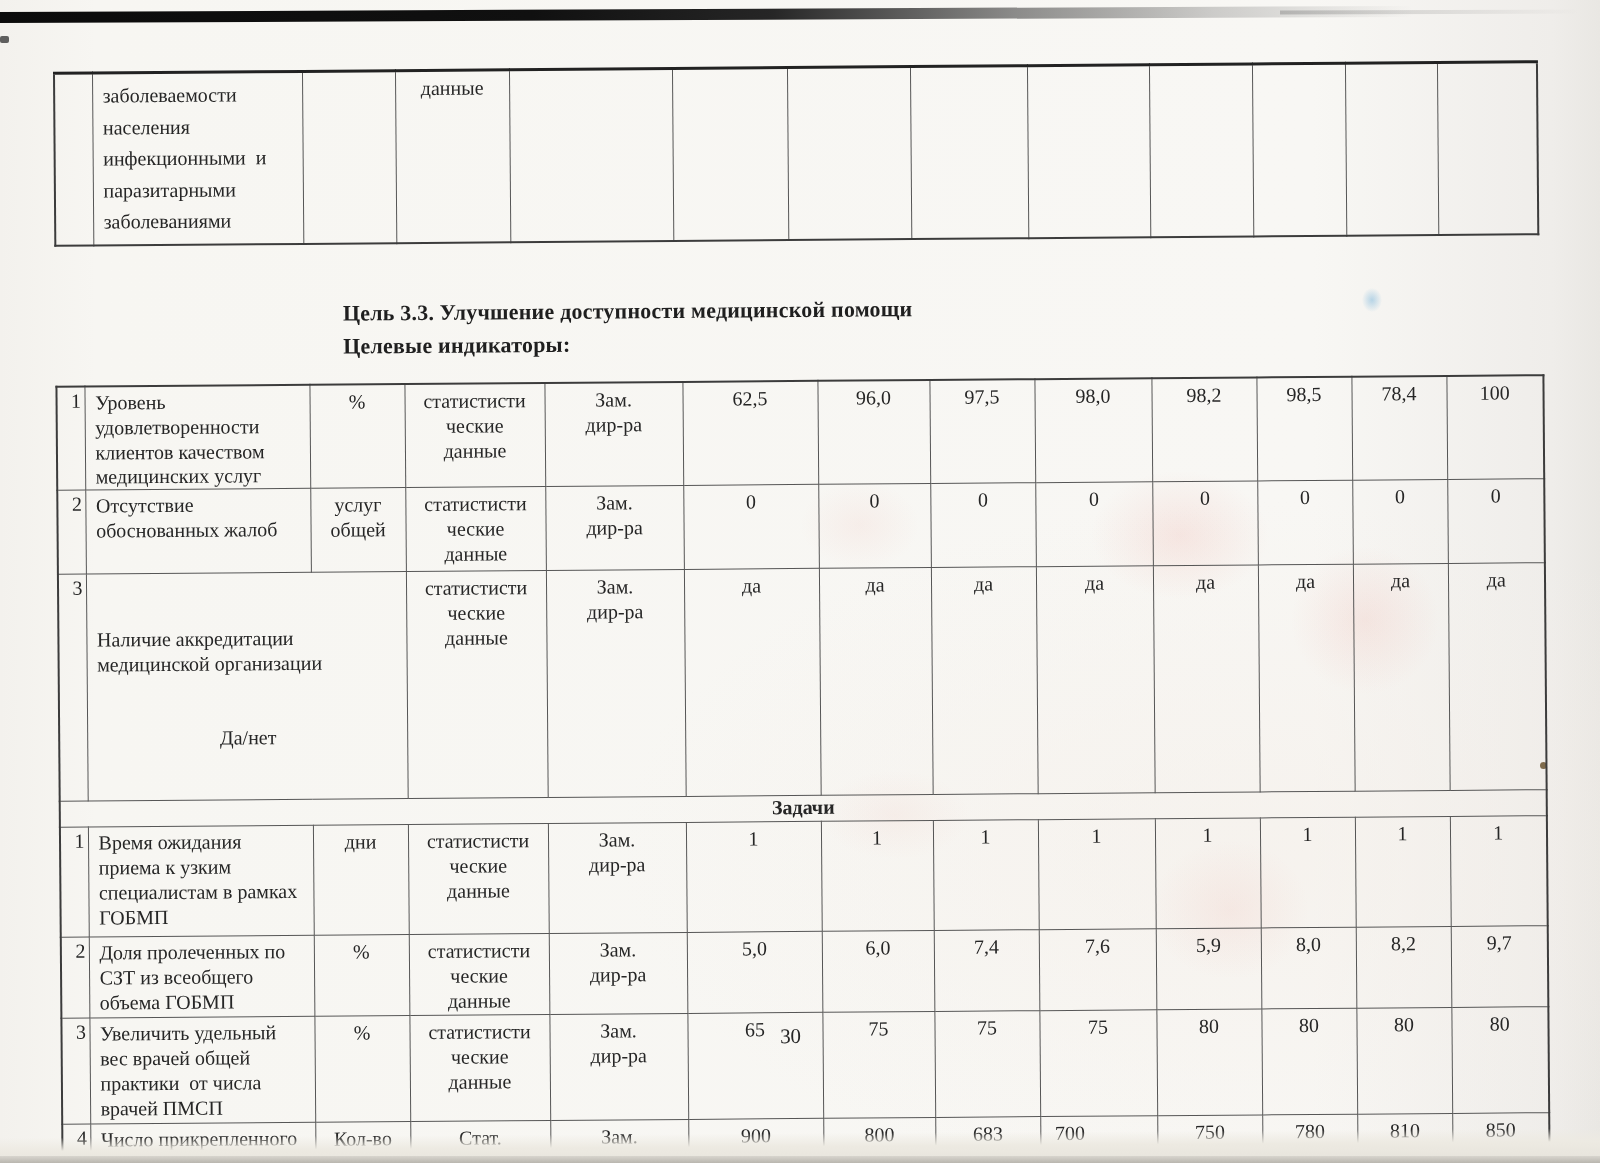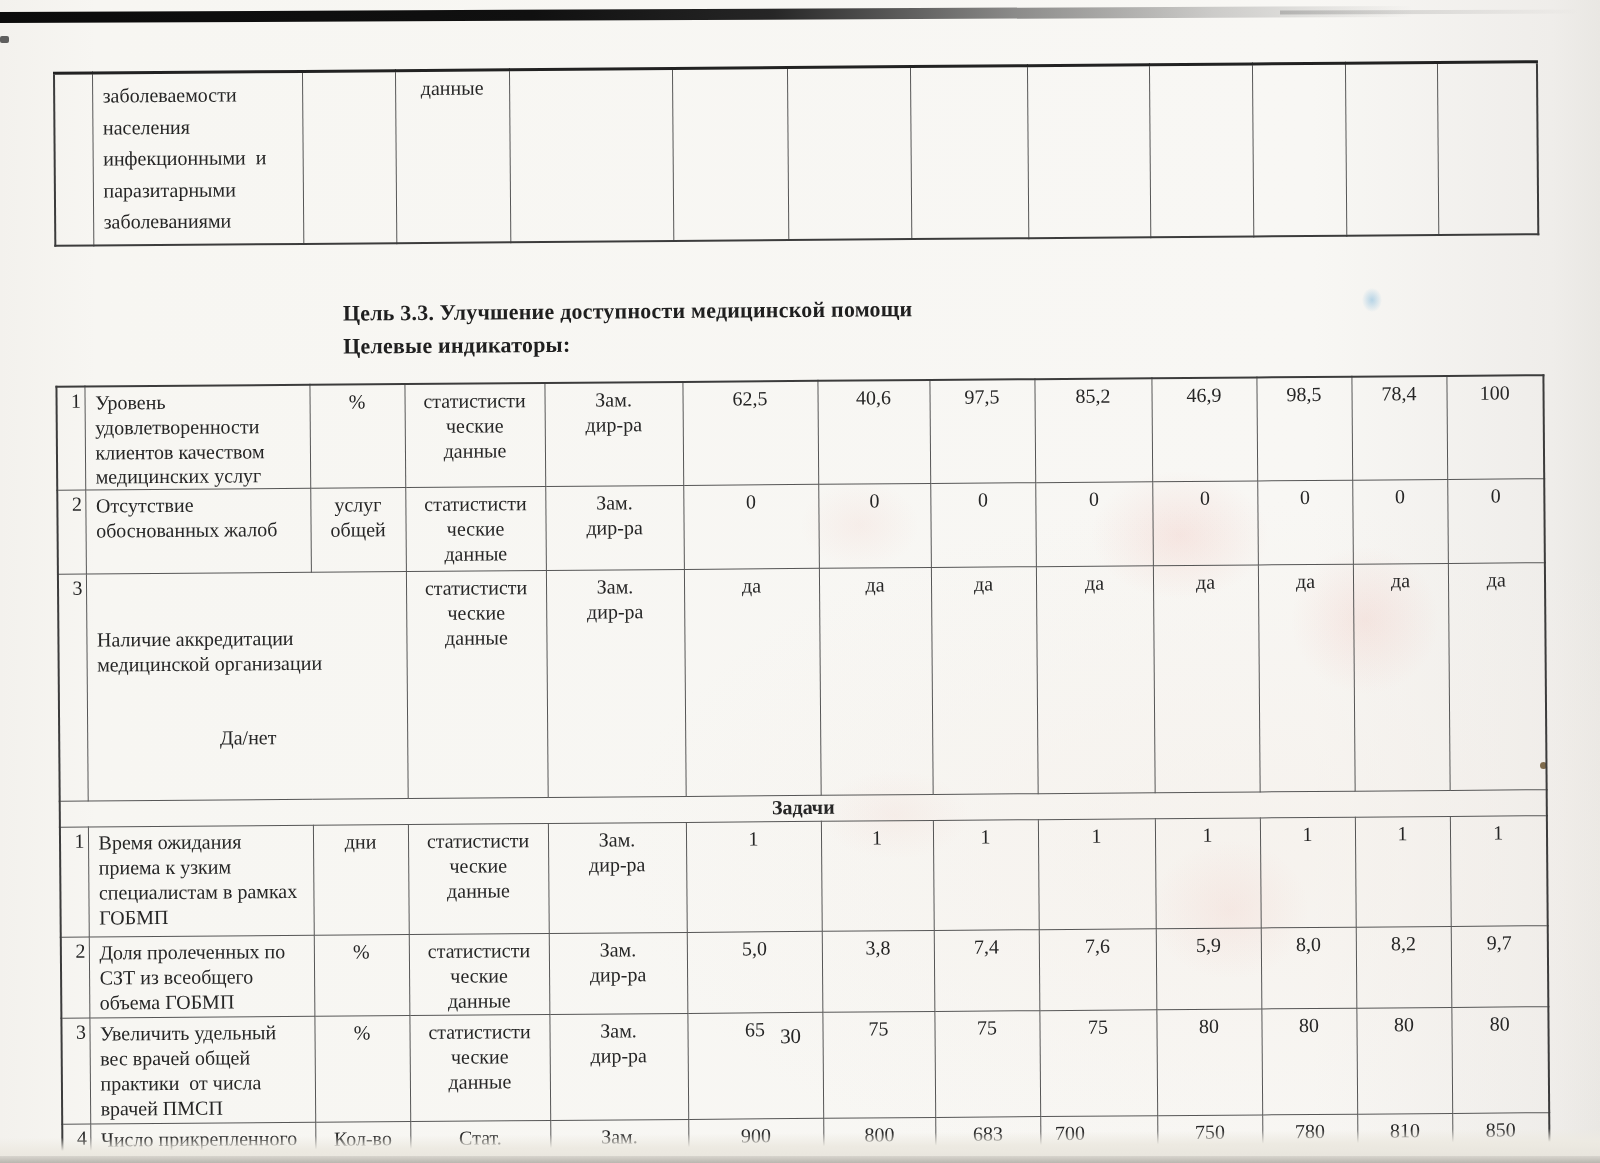--- a/index.html
+++ b/index.html
@@ -130,24 +130,24 @@
       <td class="cc">
         <div>статистисти</div>
         <div>ческие</div>
         <div>данные</div>
       </td>
       <td class="cc">
         <div>Зам.</div>
         <div>дир-ра</div>
       </td>
       <td class="val">62,5</td>
-      <td class="val">40,6</td>
+      <td class="val">96,0</td>
       <td class="val">97,5</td>
-      <td class="val">85,2</td>
-      <td class="val">46,9</td>
+      <td class="val">98,0</td>
+      <td class="val">98,2</td>
       <td class="val">98,5</td>
       <td class="val">78,4</td>
       <td class="val">100</td>
     </tr>
 
     <tr style="height:84px">
       <td class="num">2</td>
       <td class="name">Отсутствие обоснованных жалоб</td>
       <td class="cc">
         <div>услуг</div>
@@ -231,21 +231,21 @@
       <td class="cc">
         <div>статистисти</div>
         <div>ческие</div>
         <div>данные</div>
       </td>
       <td class="cc">
         <div>Зам.</div>
         <div>дир-ра</div>
       </td>
       <td class="val">5,0</td>
-      <td class="val">3,8</td>
+      <td class="val">6,0</td>
       <td class="val">7,4</td>
       <td class="val">7,6</td>
       <td class="val">5,9</td>
       <td class="val">8,0</td>
       <td class="val">8,2</td>
       <td class="val">9,7</td>
     </tr>
 
     <tr style="height:106px">
       <td class="num">3</td>

